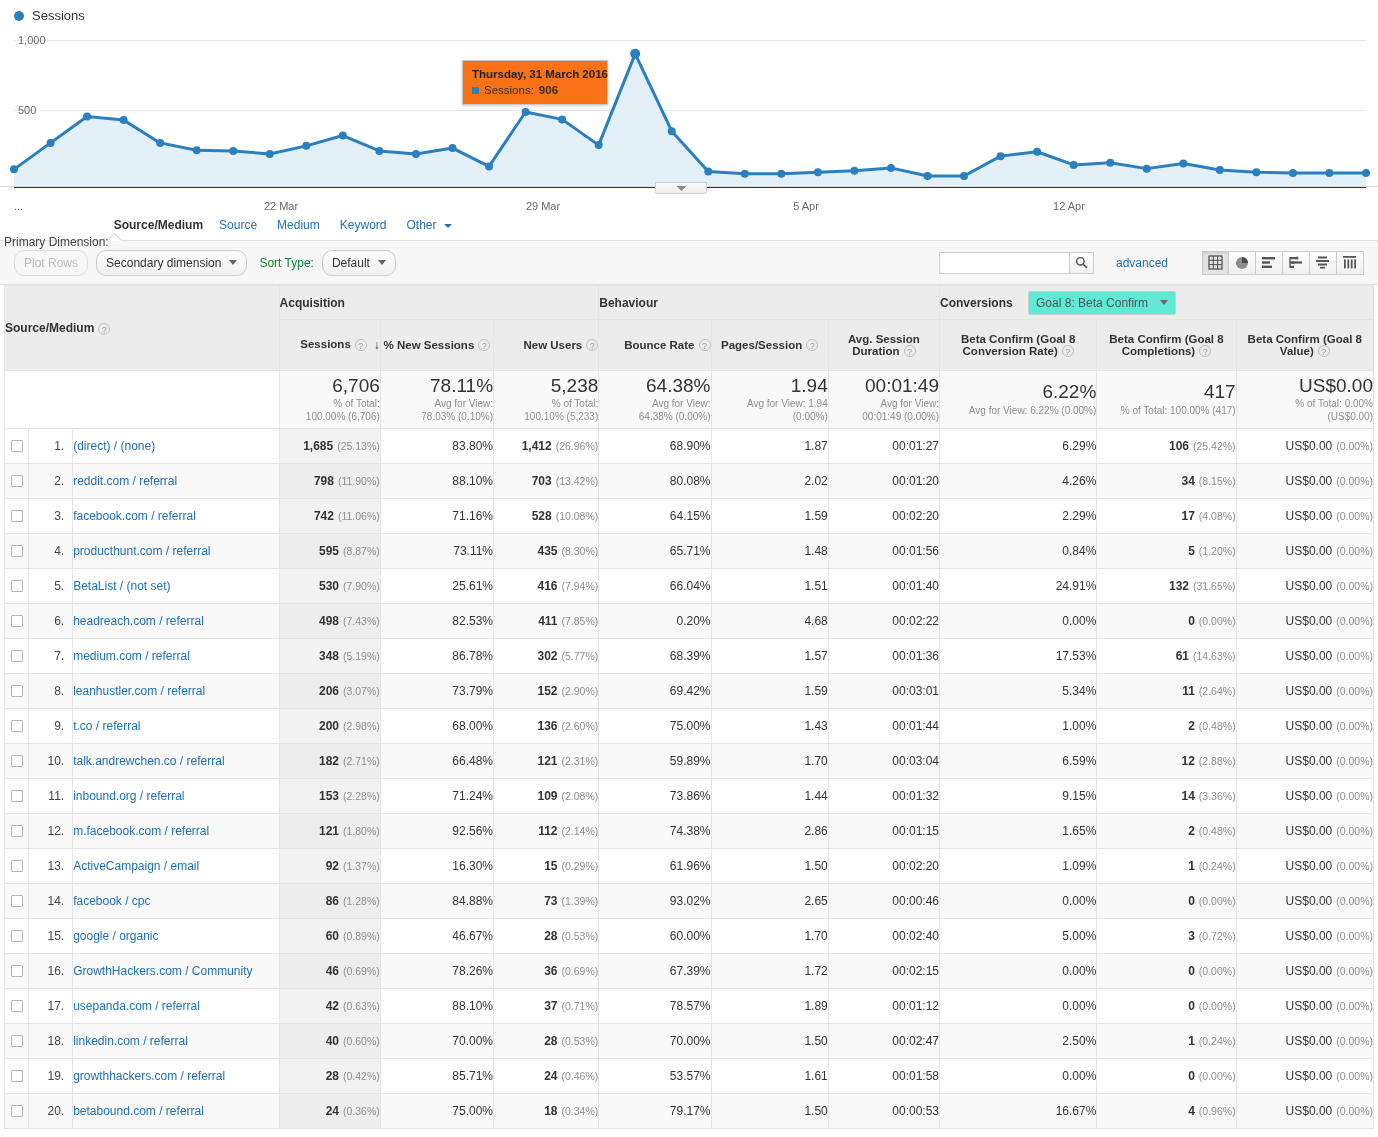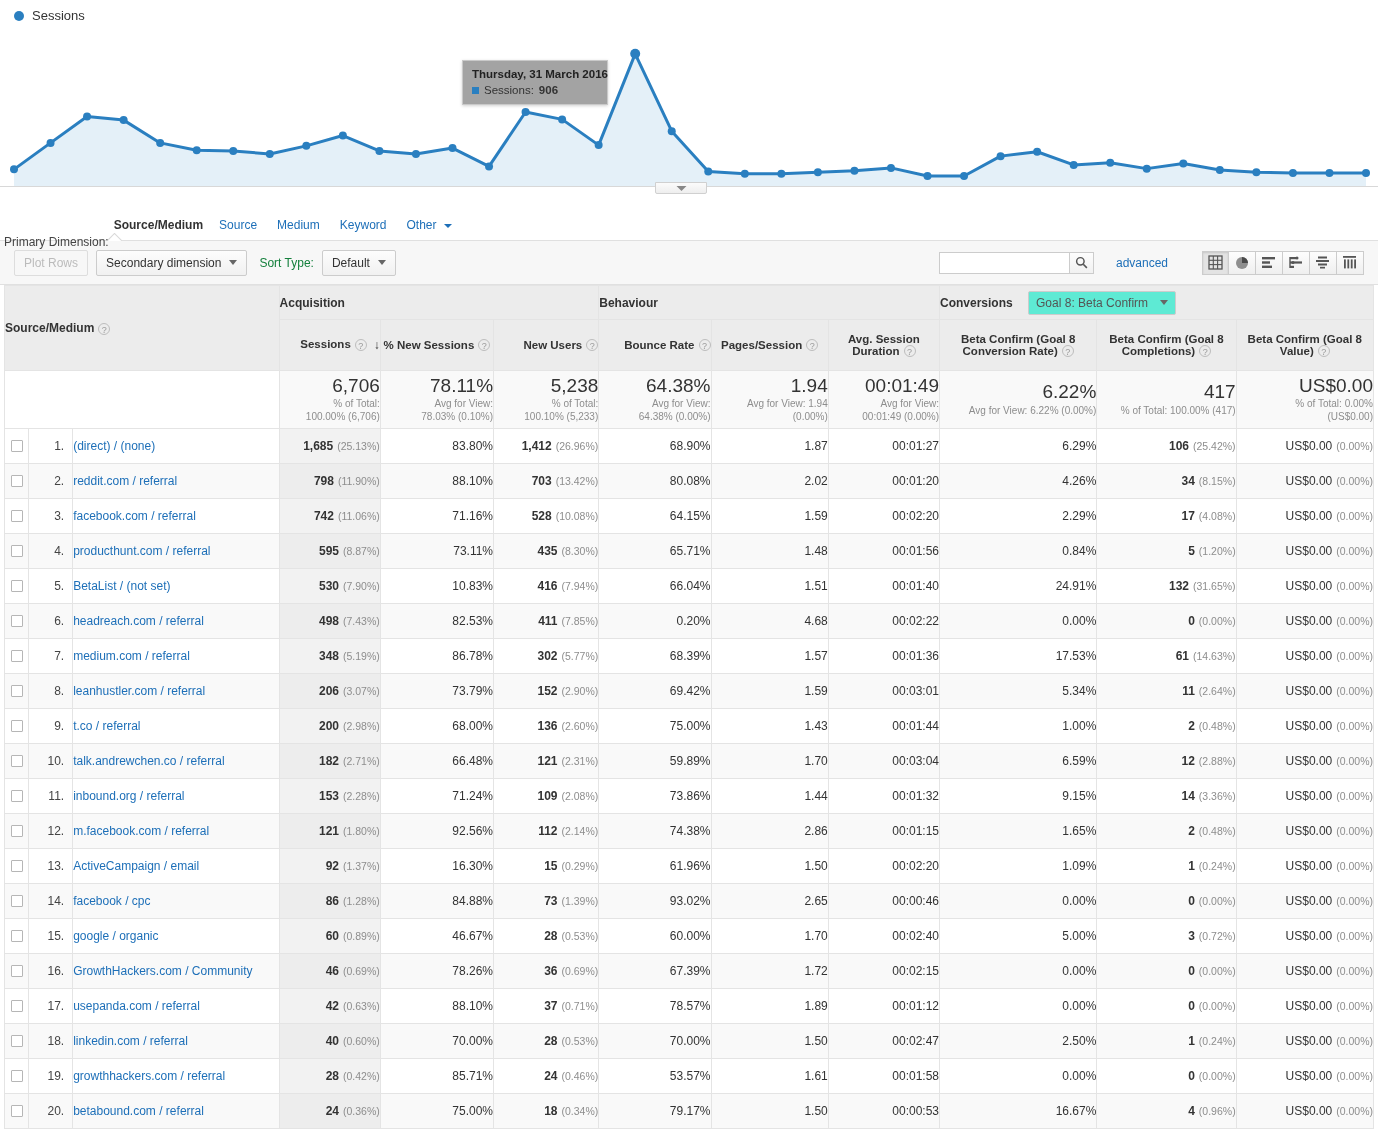--- a/index.html
+++ b/index.html
@@ -33,21 +33,21 @@
   #chart-svg { position: absolute; left: 0; top: 0; width: 1378px; height: 210px; }
   #scroll-strip { position: absolute; left: 0; top: 186px; width: 1378px; height: 1px; background: #d8d8d8; }
   #chart-expander {
     position: absolute; left: 655px; top: 182px; width: 52px; height: 12px;
     background: linear-gradient(#fbfbfb,#eeeeee); border: 1px solid #d0d0d0;
     border-radius: 0 0 2px 2px; display:flex; align-items:center; justify-content:center;
   }
   #chart-expander svg { display:block; }
   #tooltip {
     position: absolute; left: 462px; top: 60px; width: 146px;
-    background:#a3a3a3; border:1px solid #c9c9c9; box-shadow:0 1px 3px rgba(0,0,0,.18);
+    background:#f97316; border:1px solid #c9c9c9; box-shadow:0 1px 3px rgba(0,0,0,.18);
     padding: 7px 9px 8px 9px; z-index: 5;
   }
   #tooltip-title { font-size: 11.5px; font-weight: bold; color:#222; white-space: nowrap; }
   #tooltip-row { margin-top: 4px; font-size: 11.5px; color:#333; display:flex; align-items:center; gap:5px; white-space: nowrap;}
   #tooltip-swatch { width: 7px; height: 7px; background:#2a7fc0; display:inline-block; }
   #tooltip-value { font-weight: bold; }
 
   
   #primary-dim {
     position: relative; height: 31px; padding: 0 0 0 2px;
@@ -68,21 +68,21 @@
     transform: rotate(45deg);
   }
 
   
   #toolbar {
     height: 44px; background:#f7f7f7; border-bottom:1px solid #e0e0e0;
     display:flex; align-items:center; padding: 0 14px; gap: 8px;
   }
   .btn {
     height: 26px; padding: 0 9px; display:flex; align-items:center; gap:8px;
-    background: linear-gradient(#fdfdfd,#f1f1f1); border:1px solid #ccc; border-radius:2px;
+    background: linear-gradient(#fdfdfd,#f1f1f1); border:1px solid #ccc; border-radius:10px;
     font-size: 12px; color:#333; cursor:pointer; white-space: nowrap;
   }
   .btn.disabled { color:#bbb; background:#f7f7f7; border-color:#ddd; cursor:default; }
   .caret { border-left:4px solid transparent; border-right:4px solid transparent; border-top:5px solid #666; display:inline-block; }
   #sort-type-label { font-size:12px; color:#15803d; margin-left: 4px; }
   #toolbar-spacer { flex: 1; }
   #search-wrap { display:flex; align-items:center; }
   #search-input {
     width: 130px; height: 22px; border:1px solid #ccc; border-right:none;
     padding: 0 5px; font-size: 12px; font-family:"Liberation Sans", sans-serif; outline:none;
@@ -151,20 +151,32 @@
 </head>
 <body>
 
 <div id="chart-panel">
 
   <div id="chart-legend">
     <span id="legend-dot"></span>
     <span>Sessions</span>
   </div>
 
+  <div id="chart-plot">
+    <div class="gridline" style="top:10px"></div>
+    <div class="gridline" style="top:80px"></div>
+    <div class="ylabel" style="top:10px">1,000</div>
+    <div class="ylabel" style="top:80px">500</div>
+    <div id="axis-base"></div>
+    <div id="x-ellipsis">...</div>
+    <div class="xlabel" style="left:281px">22 Mar</div>
+    <div class="xlabel" style="left:543px">29 Mar</div>
+    <div class="xlabel" style="left:806px">5 Apr</div>
+    <div class="xlabel" style="left:1069px">12 Apr</div>
+  </div>
 
   <svg id="chart-svg" viewBox="0 0 1378 210" preserveAspectRatio="none">
     <g id="series-group">
         <path d="M14.00 169.36 L50.54 142.90 L87.08 116.44 L123.62 120.11 L160.16 142.90 L196.70 150.25 L233.24 150.99 L269.78 153.93 L306.32 145.84 L342.86 135.55 L379.41 150.99 L415.95 153.93 L452.49 148.04 L489.03 166.42 L525.57 112.03 L562.11 119.38 L598.65 145.11 L635.19 53.82 L671.73 131.14 L708.27 171.56 L744.81 173.77 L781.35 173.77 L817.89 172.30 L854.43 170.83 L890.97 167.89 L927.51 175.97 L964.05 175.97 L1000.59 156.13 L1037.14 151.72 L1073.68 164.95 L1110.22 162.75 L1146.76 168.63 L1183.30 163.48 L1219.84 170.09 L1256.38 172.30 L1292.92 173.03 L1329.46 173.03 L1366.00 173.03 L1366.00 187 L14 187 Z" fill="#e4f0f8"></path>
         <path d="M14.00 169.36 L50.54 142.90 L87.08 116.44 L123.62 120.11 L160.16 142.90 L196.70 150.25 L233.24 150.99 L269.78 153.93 L306.32 145.84 L342.86 135.55 L379.41 150.99 L415.95 153.93 L452.49 148.04 L489.03 166.42 L525.57 112.03 L562.11 119.38 L598.65 145.11 L635.19 53.82 L671.73 131.14 L708.27 171.56 L744.81 173.77 L781.35 173.77 L817.89 172.30 L854.43 170.83 L890.97 167.89 L927.51 175.97 L964.05 175.97 L1000.59 156.13 L1037.14 151.72 L1073.68 164.95 L1110.22 162.75 L1146.76 168.63 L1183.30 163.48 L1219.84 170.09 L1256.38 172.30 L1292.92 173.03 L1329.46 173.03 L1366.00 173.03" fill="none" stroke="#2a7fc0" stroke-width="3" stroke-linejoin="round"></path>
         <circle cx="14.00" cy="169.36" r="4" fill="#2a7fc0"></circle>
         <circle cx="50.54" cy="142.90" r="4" fill="#2a7fc0"></circle>
         <circle cx="87.08" cy="116.44" r="4" fill="#2a7fc0"></circle>
         <circle cx="123.62" cy="120.11" r="4" fill="#2a7fc0"></circle>
         <circle cx="160.16" cy="142.90" r="4" fill="#2a7fc0"></circle>
@@ -486,21 +498,21 @@
           <td class="num"><span class="v-strong">5</span><span class="v-pct">(1.20%)</span></td>
           <td class="num">US$0.00<span class="v-pct">(0.00%)</span></td>
         </tr>
         <tr class="data-row odd">
           <td class="cb-cell">
             <span class="cb"></span>
           </td>
           <td class="idx-cell">5.</td>
           <td class="name-cell"><a class="src-link">BetaList / (not set)</a></td>
           <td class="num sessions-col"><span class="v-strong">530</span><span class="v-pct">(7.90%)</span></td>
-          <td class="num">10.83%</td>
+          <td class="num">25.61%</td>
           <td class="num"><span class="v-strong">416</span><span class="v-pct">(7.94%)</span></td>
           <td class="num">66.04%</td>
           <td class="num">1.51</td>
           <td class="num">00:01:40</td>
           <td class="num">24.91%</td>
           <td class="num"><span class="v-strong">132</span><span class="v-pct">(31.65%)</span></td>
           <td class="num">US$0.00<span class="v-pct">(0.00%)</span></td>
         </tr>
         <tr class="data-row even">
           <td class="cb-cell">

